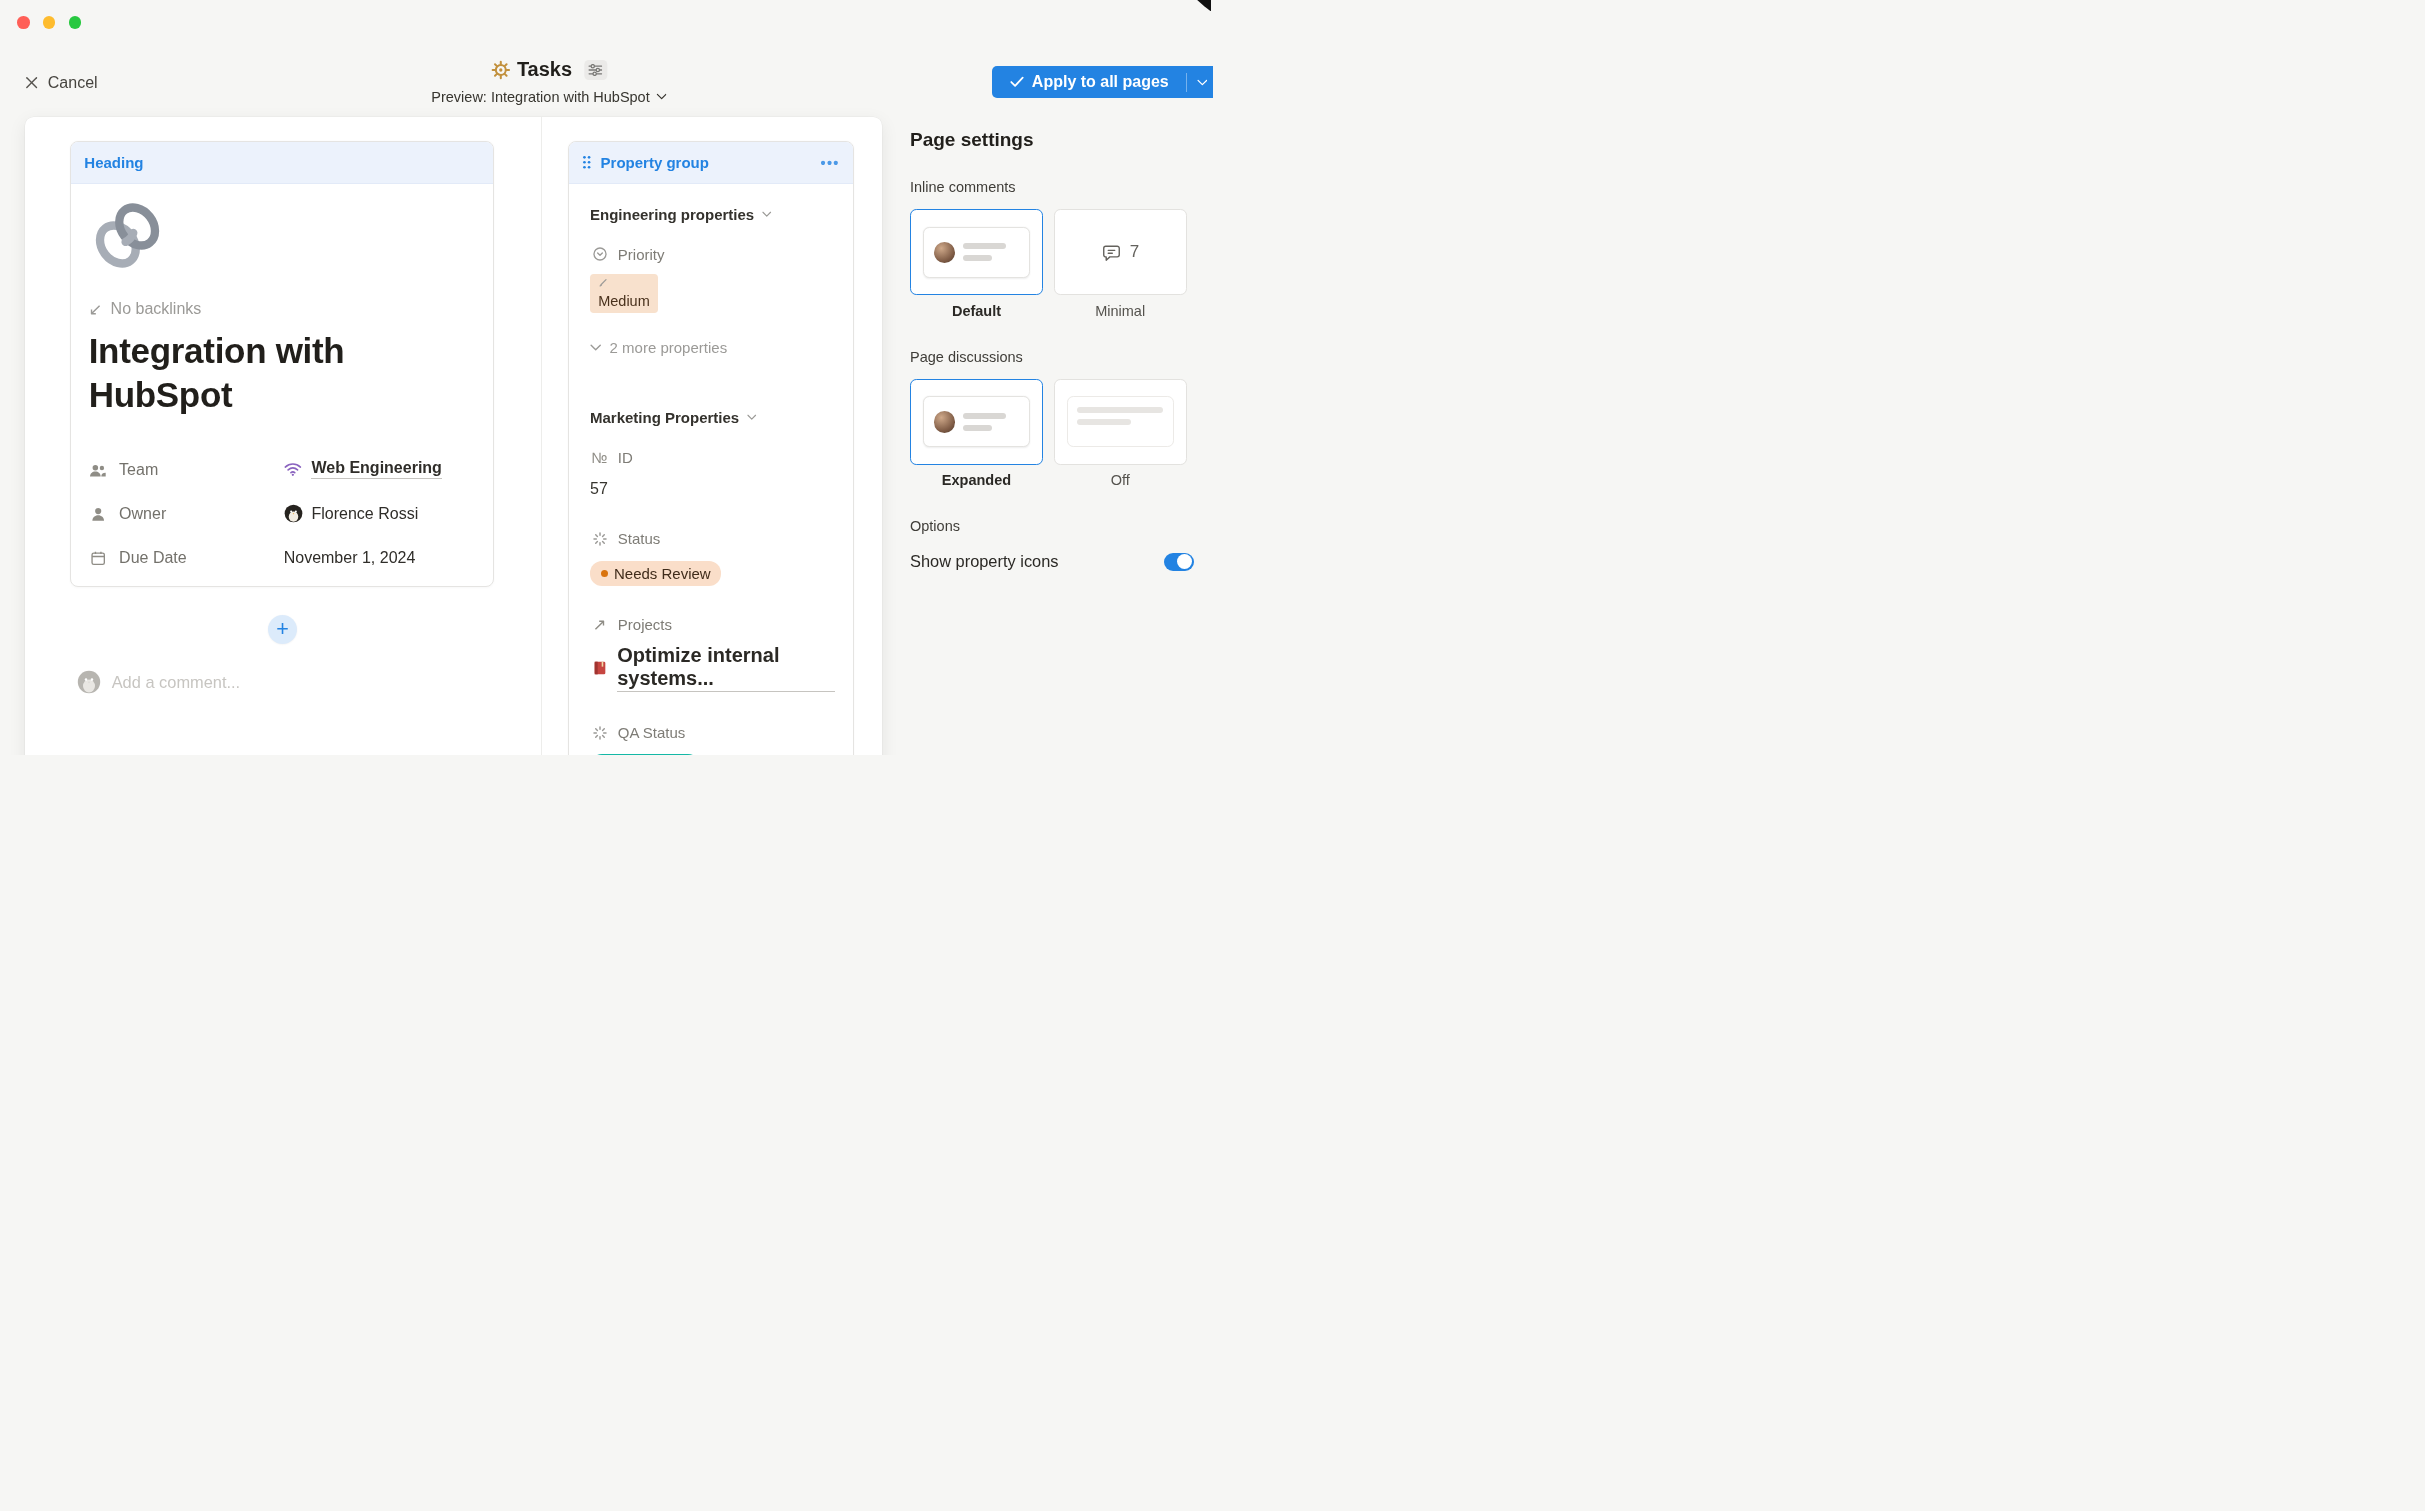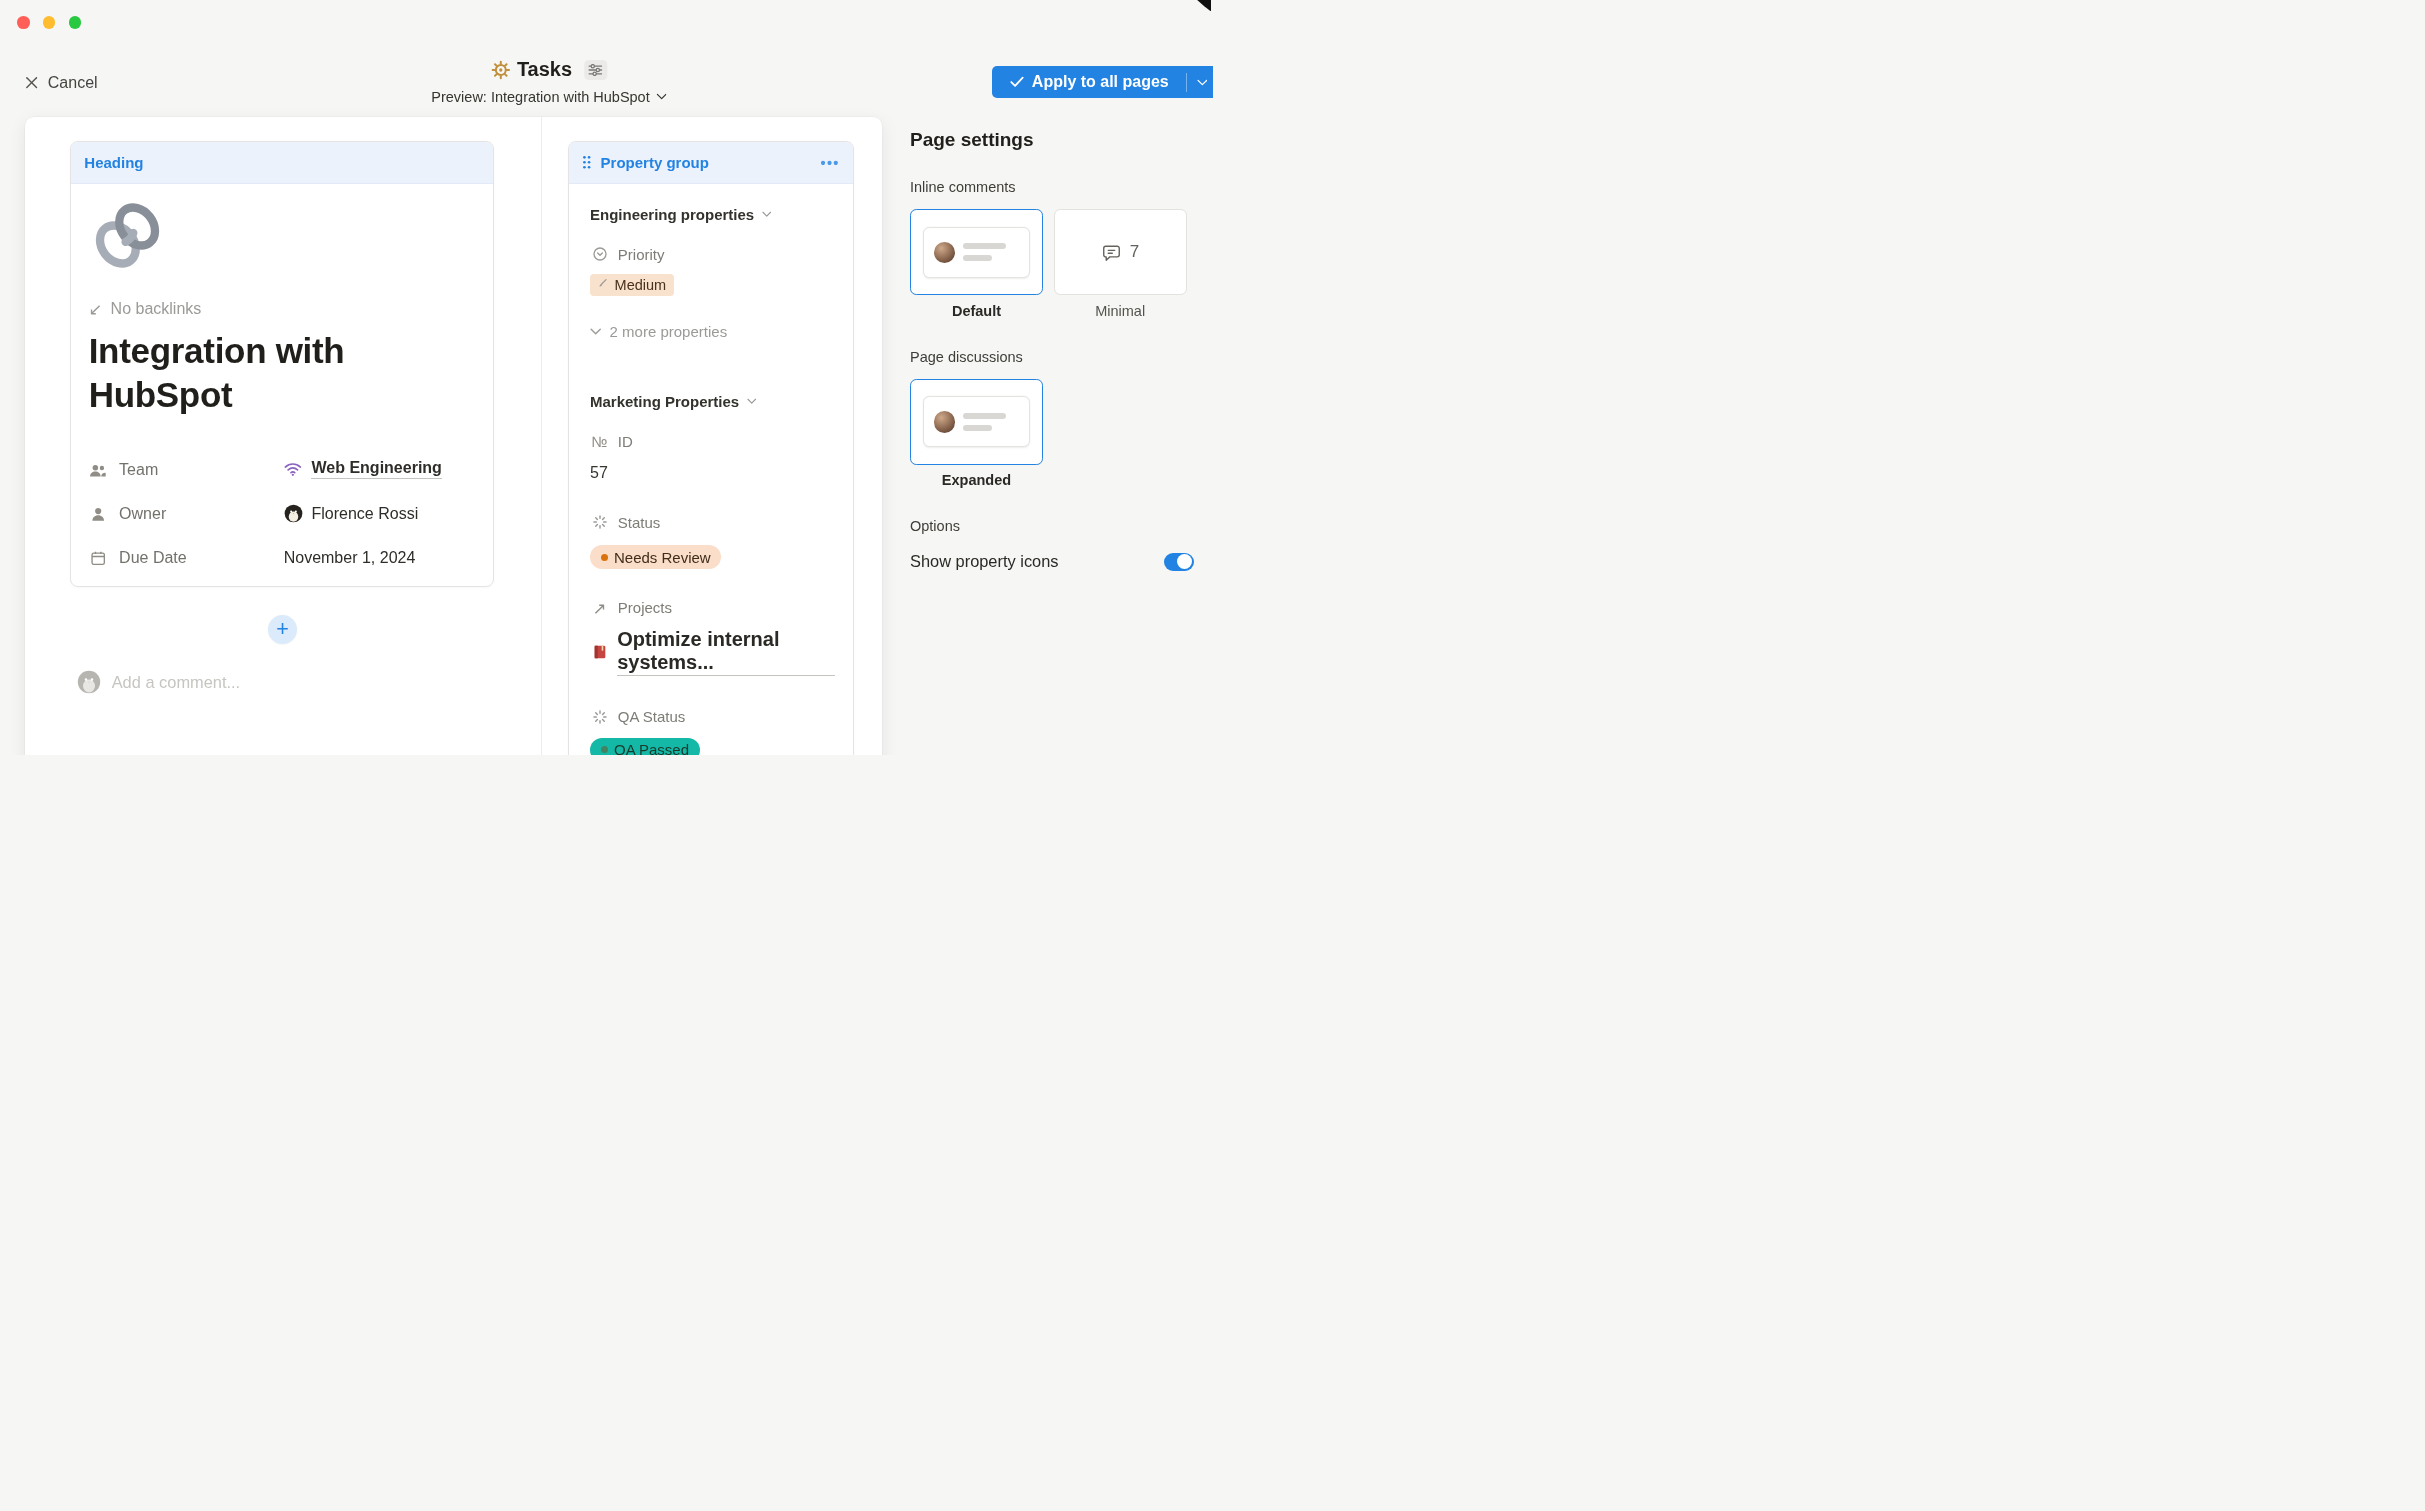--- a/index.html
+++ b/index.html
@@ -68,21 +68,21 @@
   .property-card { left:543px; top:24px; width:286px; height:638px; }
   .pg-header-label { flex:1; }
   .ellipsis { font-size:14.5px; font-weight:700; letter-spacing:1.3px; color:#2383e2; opacity:.8; cursor:pointer; }
   .pg-content { padding:21.5px 17.7px 0 21px; }
   .pg-title { display:flex; align-items:center; gap:8.2px; font-size:15px; font-weight:600; color:#34322d; cursor:pointer; }
   .pg-row { display:flex; align-items:center; gap:8.8px; color:#7e7c76; font-size:15px; }
   .pg-value { font-size:16px; color:#37352f; }
   .numero { font-size:15px; color:#8f8d86; line-height:1; }
   .arrow-glyph { font-size:16.4px; color:#8f8d86; line-height:1; }
   .tag-medium { display:inline-flex; align-items:flex-start; gap:5.7px; padding:3.2px 8.2px; background:#f8e1cd;
-    border-radius:3.8px; font-size:14.5px; font-weight:500; color:#49311c; cursor:pointer; }
+    border-radius:3.8px; font-size:14.5px; font-weight:500; color:#49311c; cursor:pointer;flex-direction:column; }
   .pill { display:inline-flex; align-items:center; gap:6.3px; padding:3.8px 10.7px; border-radius:12px;
     font-size:15px; font-weight:500; cursor:pointer; }
   .pill-orange { background:#fadec9; color:#402c1b; }
   .pill-green { background:#14b8a6; color:#1c3829; }
   .dot { width:7px; height:7px; border-radius:50%; flex:none; }
   .dot-orange{background:#d9730d}.dot-green{background:#448361}
   .more-row { display:flex; align-items:center; gap:8.2px; color:#9b9a97; font-size:15px; cursor:pointer; }
   .link-row { display:flex; align-items:center; gap:8.2px; font-size:20px; font-weight:600; color:#2b2925; cursor:pointer; }.mt18{margin-top:11.4px}.mt20{margin-top:12.6px}.mt22{margin-top:14px}.mt36{margin-top:23px}.mt42{margin-top:26.5px}.mt48{margin-top:30px}
   .mt50{margin-top:32px}.mt84{margin-top:53px}
 
@@ -455,20 +455,29 @@
         <div class="mini-comment">
           <div class="mini-avatar"></div>
           <div>
               <div class="ml l1"></div>
               <div class="ml l2"></div>
             </div>
         </div>
       </div>
       <div class="option-label bold">Expanded</div>
     </div>
+    <div class="option-col">
+      <div class="option-card">
+        <div class="mini-off">
+          <div class="ml l1"></div>
+            <div class="ml l2"></div>
+        </div>
+      </div>
+      <div class="option-label">Off</div>
+    </div>
   </div>
 
   <div class="ps-label">Options</div>
   <div class="toggle-row">
     <span class="tlabel">Show property icons</span>
     <div class="toggle">
         <div class="knob"></div>
       </div>
   </div>
 </aside>

